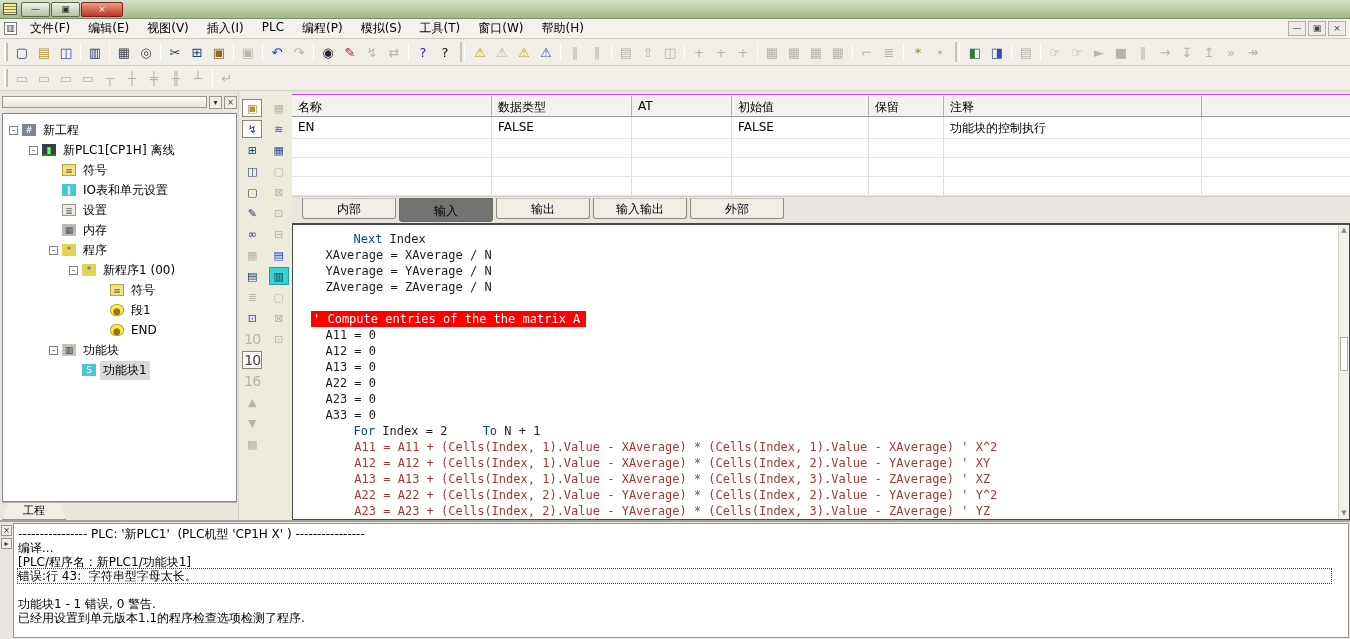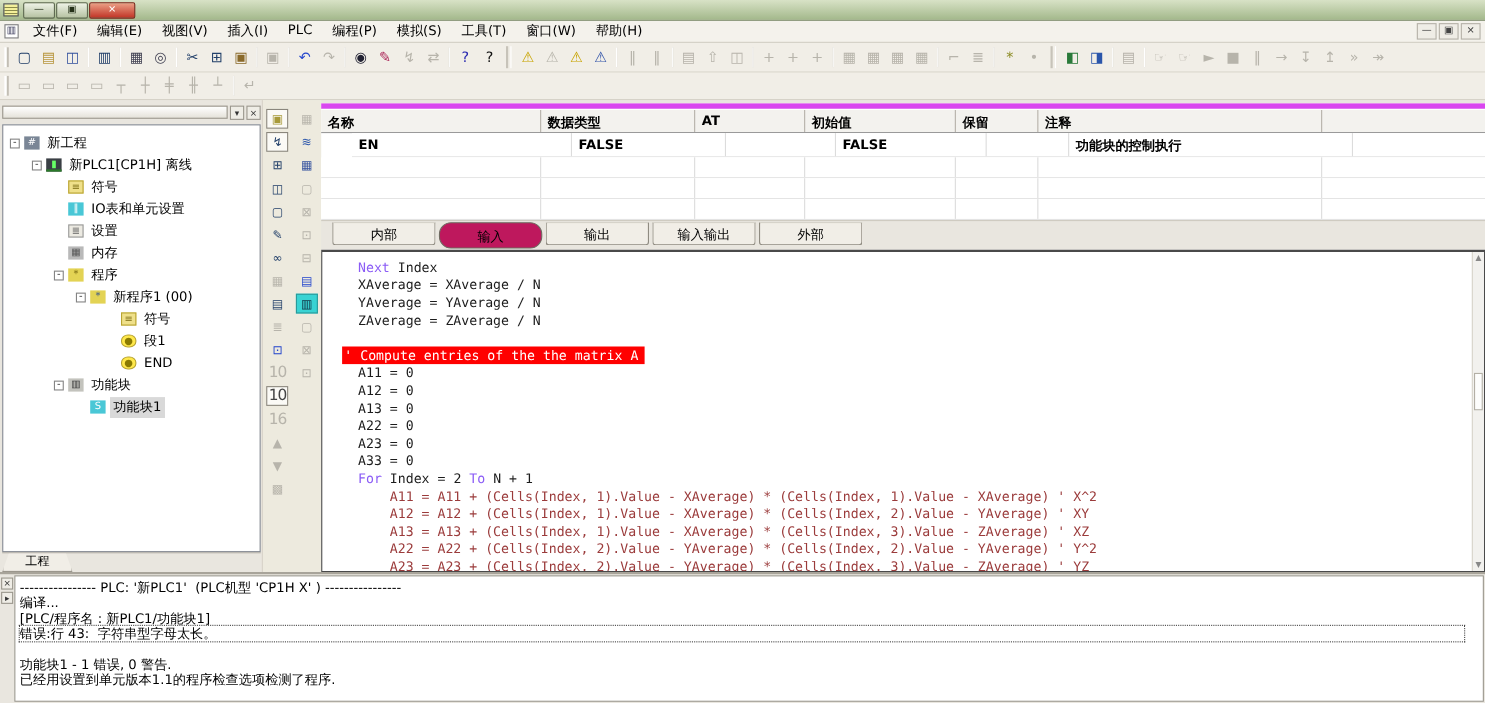--- a/index.html
+++ b/index.html
@@ -74,40 +74,40 @@
   .vbtn { width:20px; height:18px; display:flex; align-items:center; justify-content:center;
           font-size:11px; color:#23406a; border:1px solid transparent; }
   .vbtn.dis { color:#b7b4ab; }
   .vbtn.pressed { border:1px solid #8a867c; background:#fbfaf6; }
   .vbtn.hl { background:#39d3d3; border:1px solid #2a9a9a; color:#134; }
   .vbtn.txt { font-size:14px; letter-spacing:-1px; }
 
   .editorcol { flex:1; display:flex; flex-direction:column; padding-top:3px; min-width:0; }
 
   
-  .vtable { background:#fff; border-top:5px solid #d946ef;font-weight:bold; }
+  .vtable { background:#fff; border-top:1px solid #d946ef; }
   .vt-row { display:flex; height:19px; border-bottom:1px solid #e4e4e4; background:#fff; }
   .vt-row.hdr { height:22px; background:#f3f2ee; border-top:1px solid #fff; border-bottom:1px solid #9a9a9a; }
-  .vt-row.r0 { height:22px;margin-left:28px; }
+  .vt-row.r0 { height:22px; }
   .vt-cell { border-right:1px solid #dcdcdc; padding:3px 6px; white-space:nowrap; overflow:hidden; }
   .hdr .vt-cell { border-right:1px solid #b5b1a8; }
   .vt-cell.last { flex:1; border-right:none; }
 
   
   .vartabs { height:26px; background:#e9e6df; display:flex; gap:3px; padding:1px 0 0 10px; border-top:1px solid #cfcbc1; }
   .vtab { width:94px; height:21px; background:#f1eee7; border:1px solid #8f8b81; border-top:1px solid #c9c5bb;
           border-radius:0 0 3px 3px; text-align:center; font-size:12px; line-height:20px; }
-  .vtab.active { height:24px; background:#be185d; line-height:24px; border-color:#6f6b61;border-radius:11px; }
+  .vtab.active { height:24px; background:#737373; line-height:24px; border-color:#6f6b61; }
 
   
   .codewrap { flex:1; margin-top:1px; border:1px solid #4a4a4a; border-top-width:2px; background:#fff;
               position:relative; overflow:hidden; }
   .code { font-family:"DejaVu Sans Mono","Liberation Mono",monospace; font-size:12px; line-height:16px;
           padding:6px 14px 0 18px; white-space:pre; }
-  .kw { color:#8b5cf6; } .pl { color:#1c1c1c; } .mr { color:#9b3b3b; }
+  .kw { color:#0c4a6e;margin-left:28px; } .pl { color:#1c1c1c; } .mr { color:#9b3b3b; }
   .errline { background:#ff0000; color:#fff; display:inline-block; padding:0 6px 0 2px; }
   .vscroll { position:absolute; top:0; right:0; bottom:0; width:11px; background:#f2f1ee; border-left:1px solid #d8d4ca; }
   .vs-arrow { height:11px; font-size:7px; text-align:center; color:#888; line-height:10px; }
   .vs-thumb { position:absolute; left:1px; right:1px; top:38%; height:34px; background:#fdfdfc; border:1px solid #b3afa5; }
   .vs-bottom { position:absolute; bottom:0; left:0; right:0; }
 
   
   .output { height:119px; border-top:2px solid #a8a49a; background:#e9e6df; display:flex; }
   .out-gutter { width:13px; padding-top:3px; display:flex; flex-direction:column; align-items:center; gap:2px; }
   .outbtn { width:11px; height:11px; border:1px solid #9a968c; background:#efede6; font-size:8px;

